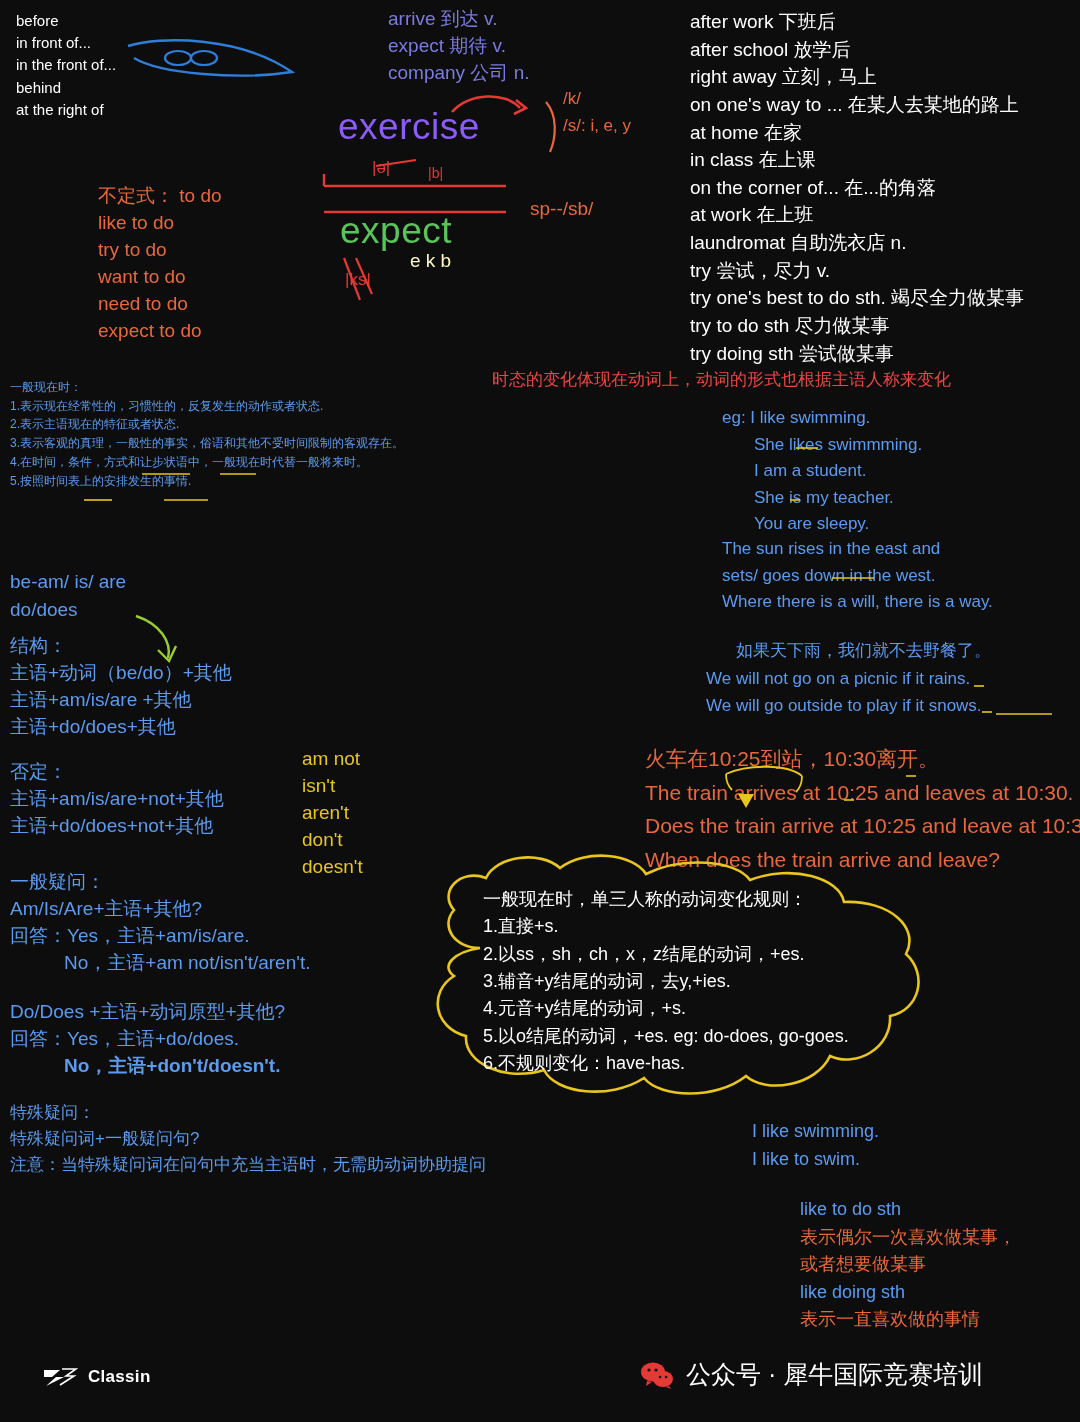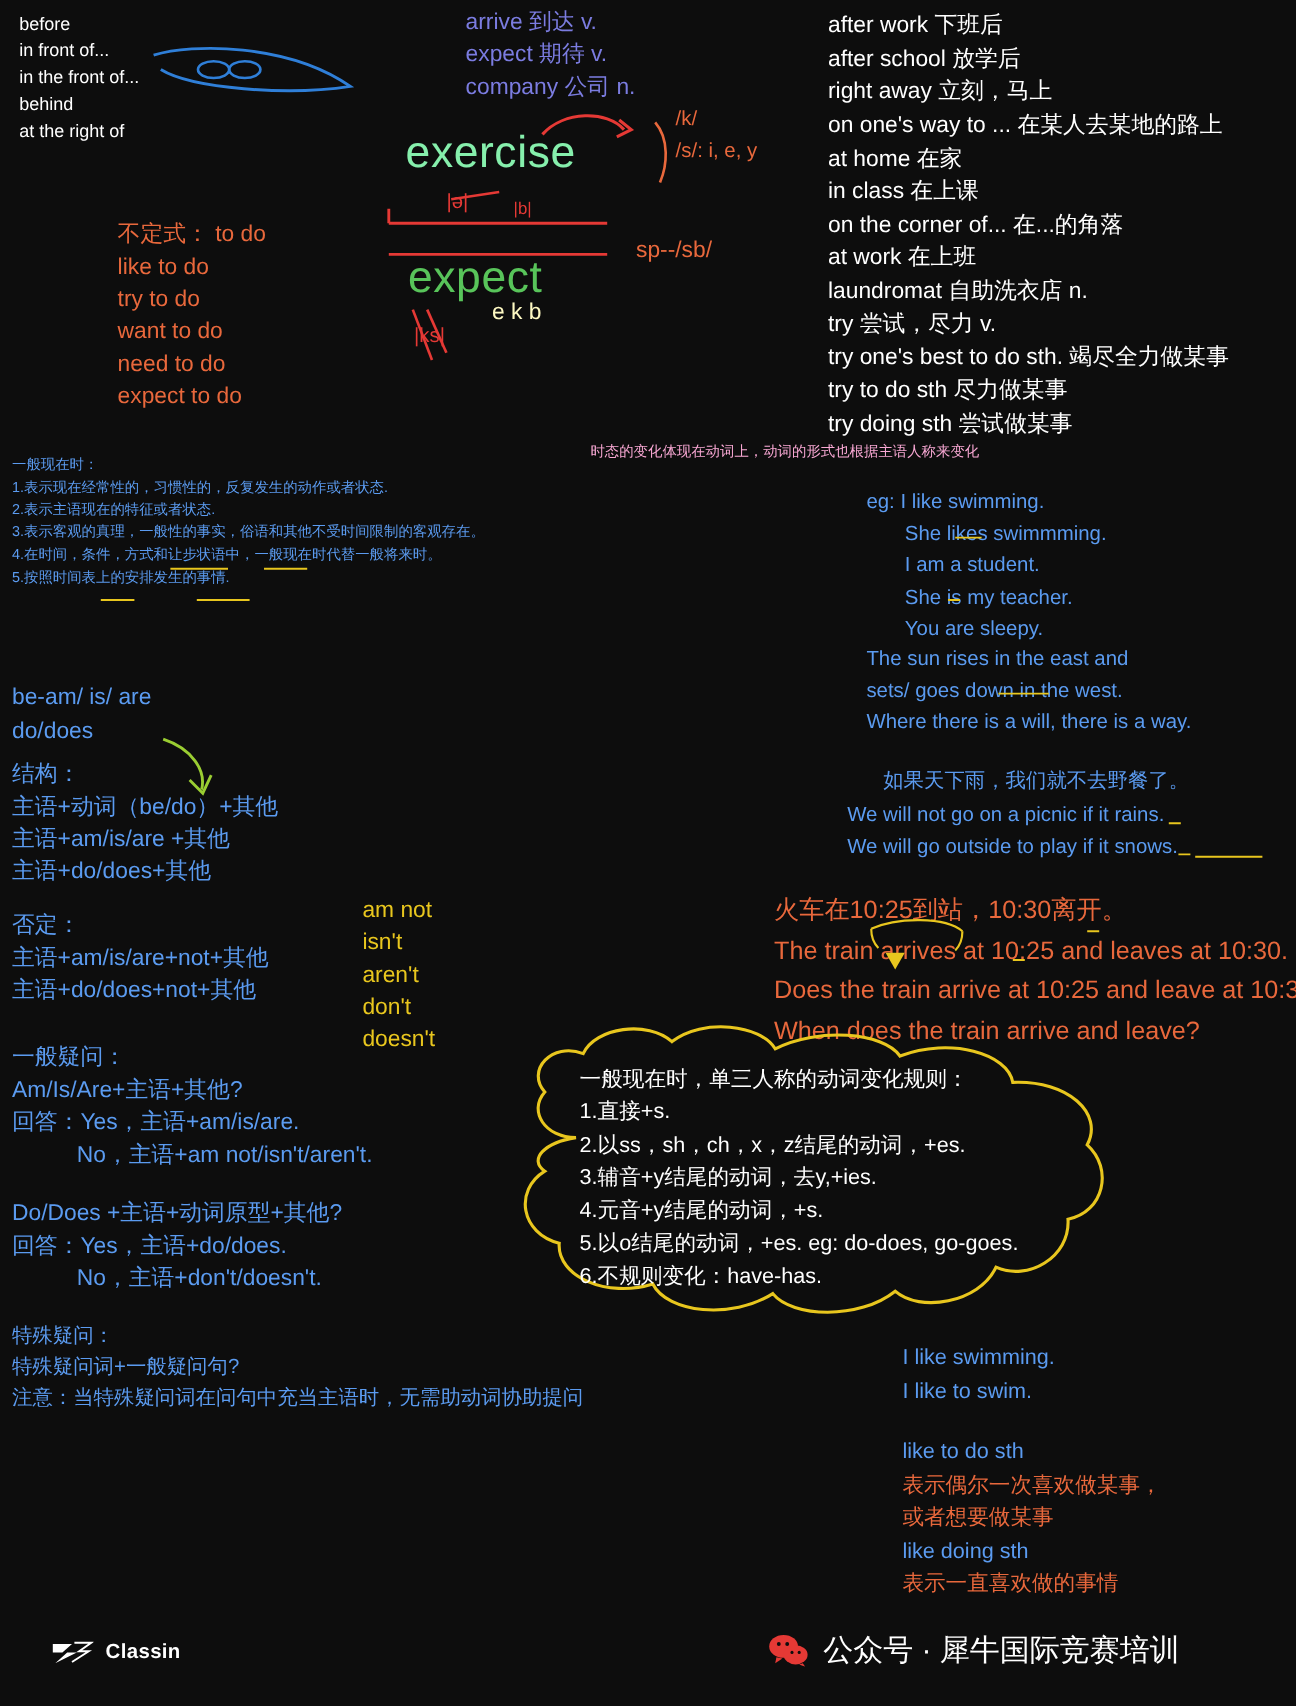--- a/index.html
+++ b/index.html
@@ -24,35 +24,35 @@
 
   
   #inf{left:98px;top:183px;font-size:19px;line-height:1.42;}
   #inf div{white-space:nowrap;}
 
   
   #arr{left:388px;top:6px;font-size:19px;line-height:1.42;}
   #arr div{white-space:nowrap;}
 
   
-  #exercise{left:338px;top:106px;font-size:37px;color:#86efac;letter-spacing:.5px;}
+  #exercise{left:338px;top:106px;font-size:37px;color:#8b5cf6;letter-spacing:.5px;}
   #expect{left:340px;top:210px;font-size:37px;color:#58c45a;letter-spacing:.5px;}
   #phon1{left:563px;top:85px;font-size:17px;color:#e8683c;line-height:1.6;}
   #phon2{left:530px;top:198px;font-size:19px;color:#e8683c;}
   #mark-a{left:372px;top:158px;font-size:17px;color:#e53935;}
   #mark-b{left:428px;top:165px;font-size:14px;color:#e53935;}
   #mark-ks{left:345px;top:270px;font-size:17px;color:#e53935;}
   #mark-ekb{left:410px;top:250px;font-size:19px;color:#fef9c3;}
 
   
   #phr{left:690px;top:8px;font-size:19px;line-height:1.455;}
   #phr div{white-space:nowrap;}
 
   
-  #notice{left:492px;top:368px;font-size:12px;color:#f9a8d4;white-space:nowrap;}
+  #notice{left:492px;top:368px;font-size:17px;color:#ef4444;white-space:nowrap;}
 
   
   #ps{left:10px;top:378px;font-size:12px;line-height:1.56;}
   #ps div{white-space:nowrap;}
 
   #beam{left:10px;top:568px;font-size:19px;line-height:1.45;}
   #struct{left:10px;top:632px;font-size:19px;line-height:1.43;}
   #neg{left:10px;top:758px;font-size:19px;line-height:1.43;}
   #gq{left:10px;top:868px;font-size:19px;line-height:1.43;}
   #dq{left:10px;top:998px;font-size:19px;line-height:1.43;}
@@ -74,21 +74,21 @@
 
   
   #cloud{left:420px;top:852px;width:510px;height:250px;}
   #cloudtext{left:483px;top:886px;font-size:18px;line-height:1.52;color:#fff;}
   #cloudtext div{white-space:nowrap;}
 
   
   #likes{left:752px;top:1118px;font-size:18px;line-height:1.53;}
   #likes div{white-space:nowrap;}
   #likes2{left:752px;top:1196px;font-size:18px;line-height:1.53;}
-  #likes2 div{white-space:nowrap;}
+  #likes2 div{white-space:nowrap;margin-left:48px;}
 
   
   #footer-left{left:42px;top:1366px;display:flex;align-items:center;gap:10px;}
   #footer-left .brand{font-size:17px;color:#fff;font-weight:bold;letter-spacing:.3px;}
   #footer-right{left:640px;top:1358px;display:flex;align-items:center;gap:12px;}
   #footer-right .wtxt{font-size:25px;color:#fff;}
   .wechat{width:34px;height:28px;}
 </style>
 </head>
 <body>
@@ -214,21 +214,21 @@
 <div class="abs lblue" id="gq">
   <div>一般疑问：</div>
   <div>Am/Is/Are+主语+其他?</div>
   <div>回答：Yes，主语+am/is/are.</div>
   <div style="padding-left:54px;">No，主语+am not/isn't/aren't.</div>
 </div>
 
 <div class="abs lblue" id="dq">
   <div>Do/Does +主语+动词原型+其他?</div>
   <div>回答：Yes，主语+do/does.</div>
-  <div style="padding-left:54px;">No，主语+don't/doesn't.</div>
+  <div style="padding-left:54px;font-weight:bold;">No，主语+don't/doesn't.</div>
 </div>
 
 <div class="abs lblue" id="sq">
   <div>特殊疑问：</div>
   <div>特殊疑问词+一般疑问句?</div>
   <div>注意：当特殊疑问词在问句中充当主语时，无需助动词协助提问</div>
 </div>
 
 <div class="abs lblue" id="eg">
   <div>eg: I like swimming.</div>

